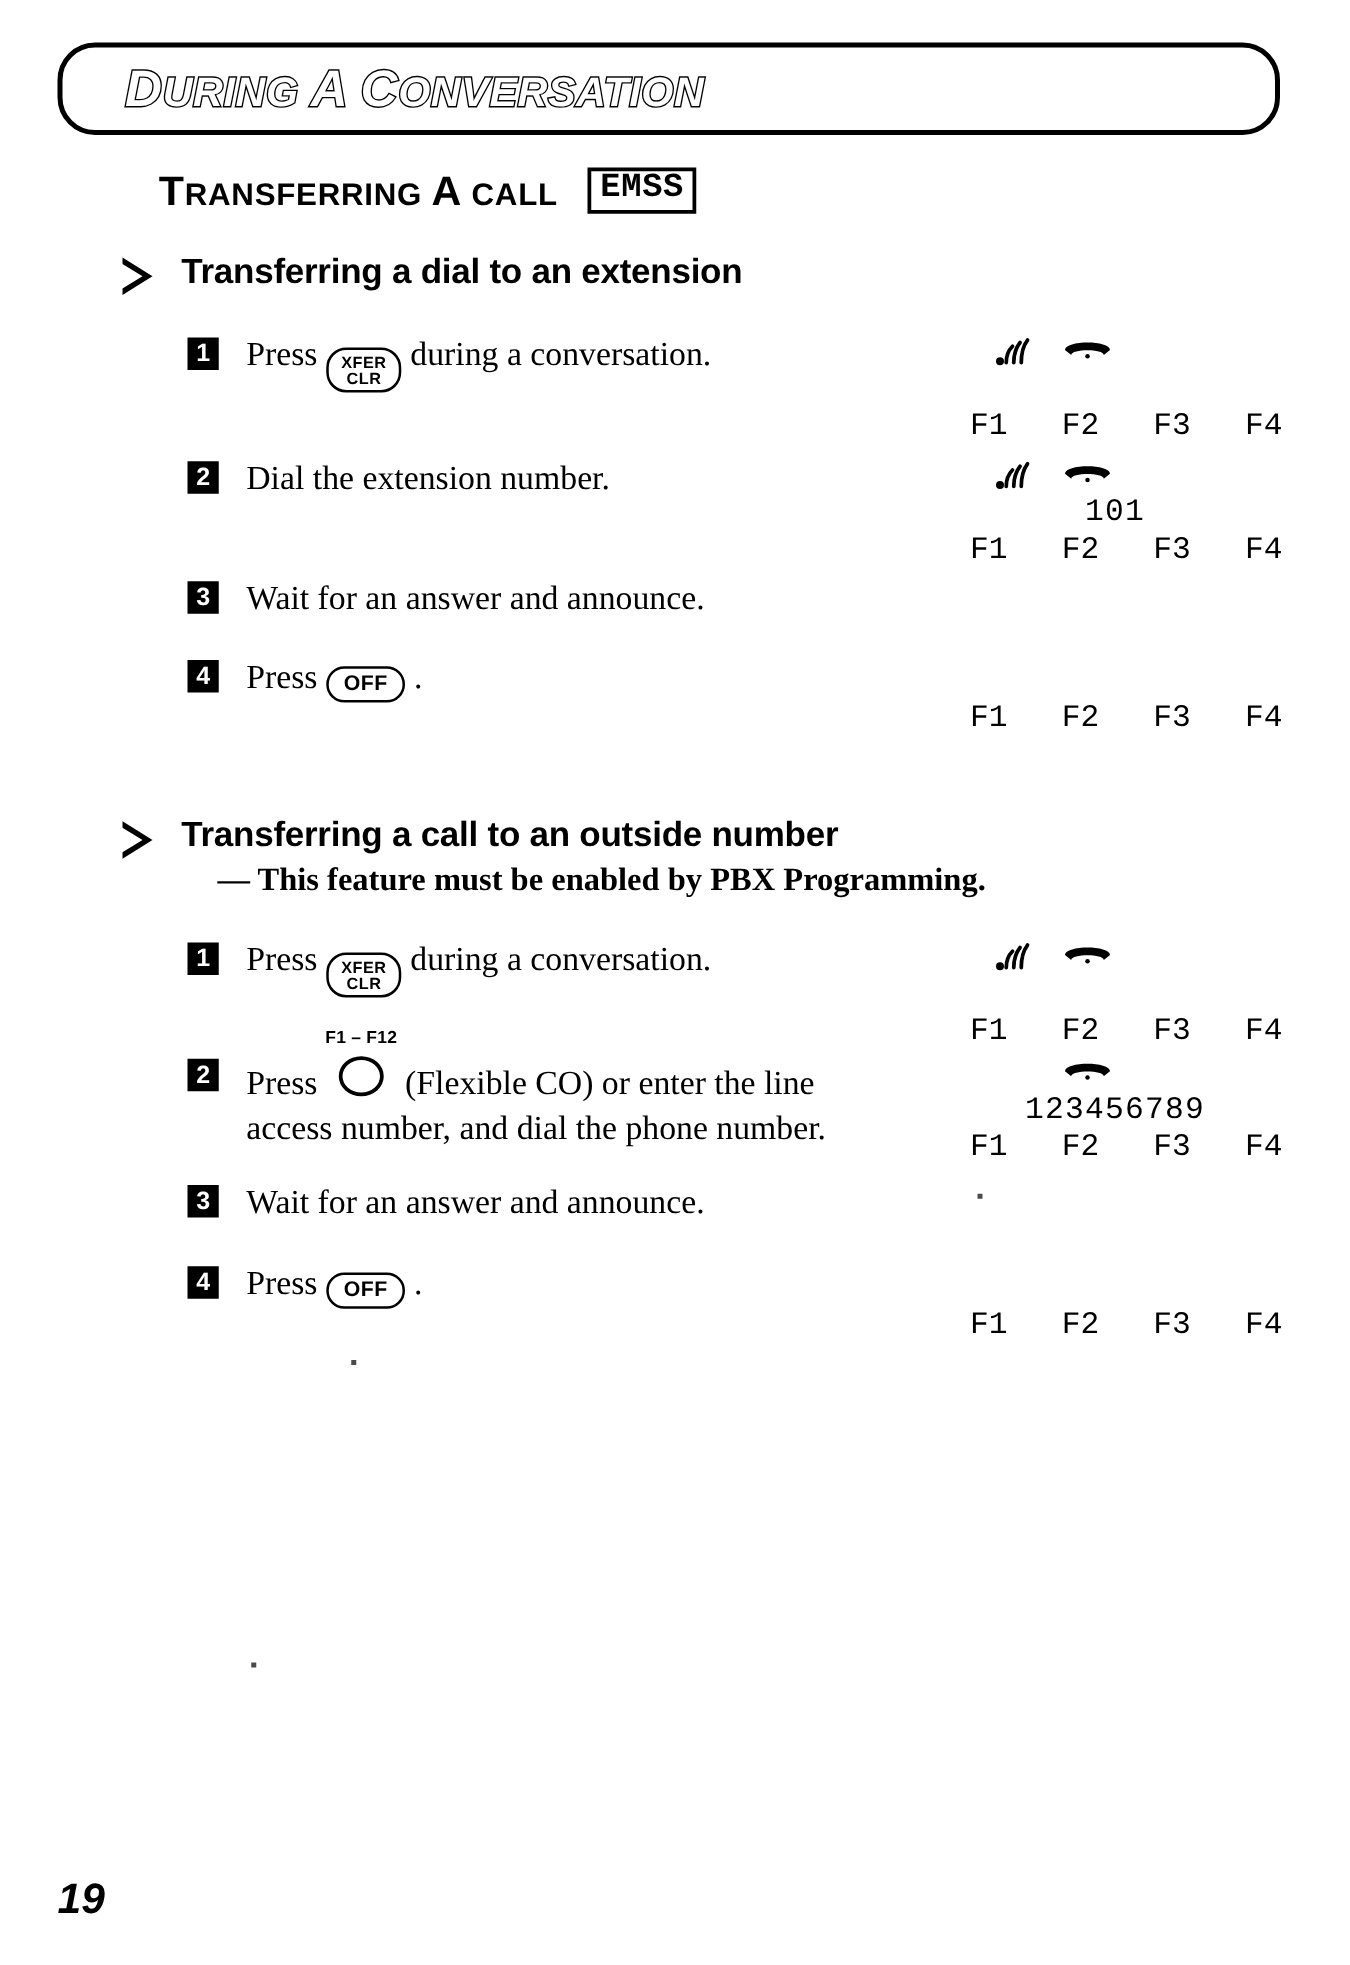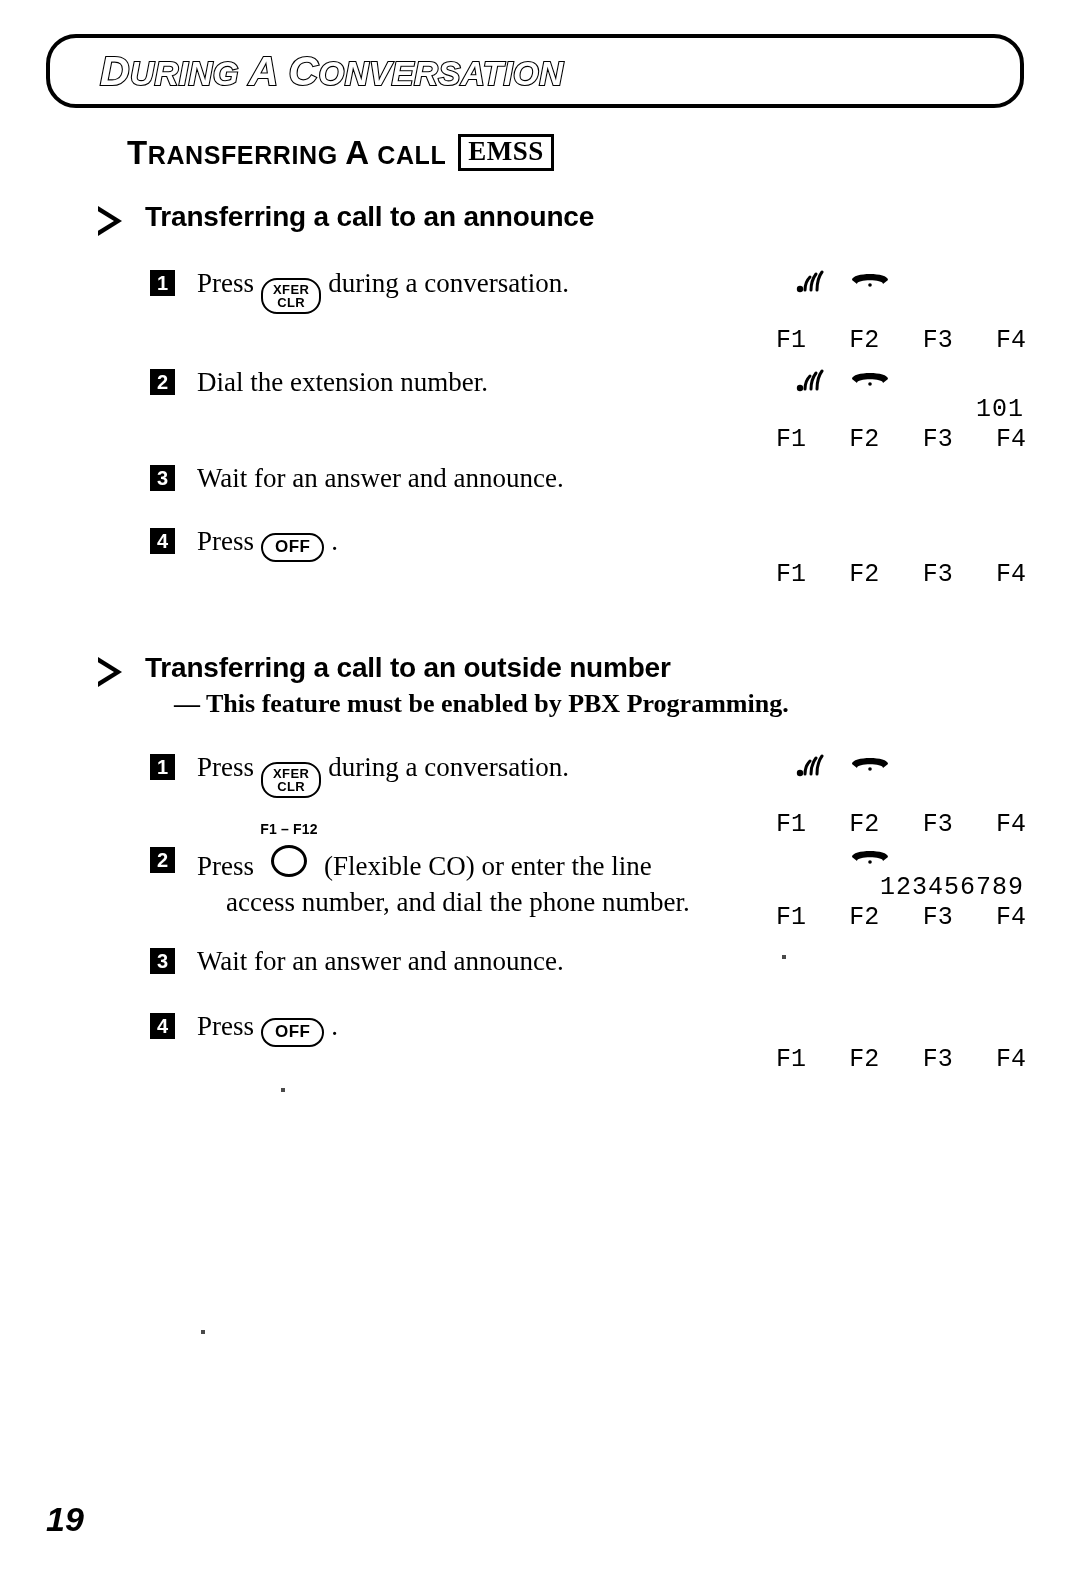--- a/index.html
+++ b/index.html
@@ -61,22 +61,22 @@
     letter-spacing: 0.6px;
     white-space: nowrap;
     display: flex;
     align-items: flex-start;
   }
   .section-title .cap { font-size: 33px; }
   .emss-badge {
     display: inline-block;
     border: 3px solid #000;
     padding: 1px 7px 2px 7px;
-    margin-left: 12px;
-    font-family: Liberation Serif, serif;
+    margin-left: 24px;
+    font-family: Liberation Mono, monospace;
     font-weight: bold;
     font-size: 27px;
     line-height: 1.02;
     letter-spacing: 0.5px;
   }
 
   
   .subhead {
     position: absolute;
     left: 98px;
@@ -143,21 +143,21 @@
     margin-left: 22px;
     font-family: "Liberation Serif", serif;
     font-size: 27px;
     line-height: 1.32;
   }
   .step-line {
     display: flex;
     align-items: baseline;
     white-space: nowrap;
   }
-  .step-line2 { white-space: nowrap; margin-left: 29px; }
+  .step-line2 { white-space: nowrap; }
 
   
   .keycap {
     display: inline-block;
     border: 2.5px solid #000;
     border-radius: 16px;
     padding: 1px 10px 2px 10px;
     margin: 0 7px;
     font-family: "Liberation Sans", sans-serif;
     font-weight: bold;
@@ -226,21 +226,21 @@
     top: 4px;
   }
   .lcd-hs {
     position: absolute;
     left: 88px;
     top: 2px;
   }
   .lcd-hs.centered { left: 88px; }
   .lcd-value {
     height: 30px;
-    text-align: right;
+    text-align: center;
     padding-right: 6px;
     letter-spacing: 1px;
     line-height: 30px;
   }
   .lcd-fkeys {
     display: flex;
     justify-content: space-between;
     letter-spacing: 0px;
     padding: 0 4px 0 16px;
     font-family: Liberation Mono, monospace;
@@ -277,21 +277,21 @@
   </div>
 
   <div class="section-title">
     <span><span class="cap">T</span>RANSFERRING&nbsp;<span class="cap">A</span>&nbsp;CALL</span>
     <span class="emss-badge">EMSS</span>
   </div>
 
   <div class="subhead" style="top:202px">
     <div class="tri"></div>
     <div class="subhead-texts">
-      <div class="subhead-main">Transferring a call to an announce</div>
+      <div class="subhead-main">Transferring a dial to an extension</div>
     </div>
   </div>
 
   <div class="step" style="top:266px">
     <div class="step-num">1</div>
     <div class="step-body">
       <div class="step-line">
         <span>Press</span>
         <span class="keycap two-line">
           <span>XFER</span><br>

